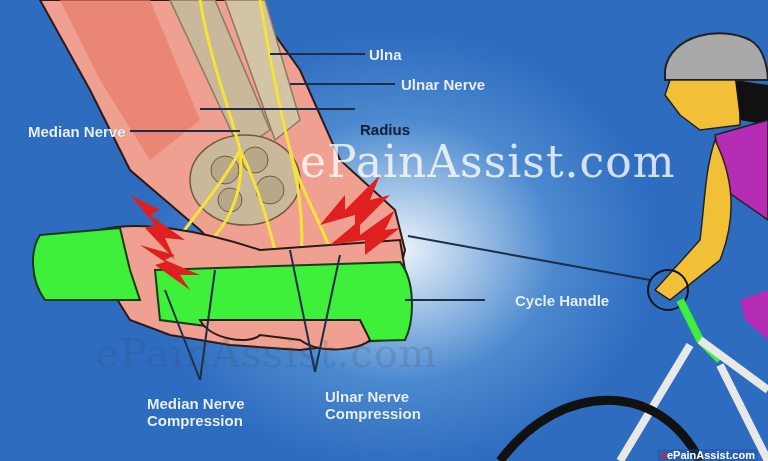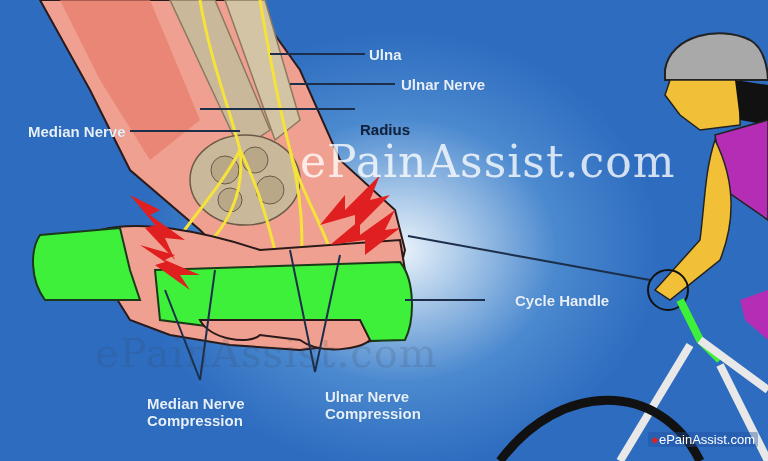--- a/index.html
+++ b/index.html
@@ -13,21 +13,21 @@
     position: absolute; color: #e6f0fb; font-size: 15px; font-weight: bold;
     text-shadow: 0 0 1px rgba(0,0,0,0.2); white-space: nowrap; line-height: 17px;
   }
   .label.dark { color: #10223f; margin-top: 20px; }
   .watermark {
     position: absolute; font-family: "DejaVu Serif", serif; font-size: 44px; color: rgba(255,255,255,0.78);
     letter-spacing: 1px; white-space: nowrap;
   }
   .watermark.faint { color: rgba(60,70,90,0.18); font-size: 40px; }
   .corner-logo {
-    position: absolute; right: 10px; bottom: 14px; font-size: 13px; font-weight: normal; color: #ffffff;
+    position: absolute; right: 10px; bottom: 0; font-size: 11px; font-weight: bold; color: #ffffff;
     background: rgba(30,80,160,0.4); padding: 0 3px; border-radius: 2px;
   }
   .corner-logo .dot { color: #e02020; }
 </style>
 </head>
 <body>
 
 <div class="canvas">
 
   <svg class="art" width="768" height="461" viewBox="0 0 768 461">

